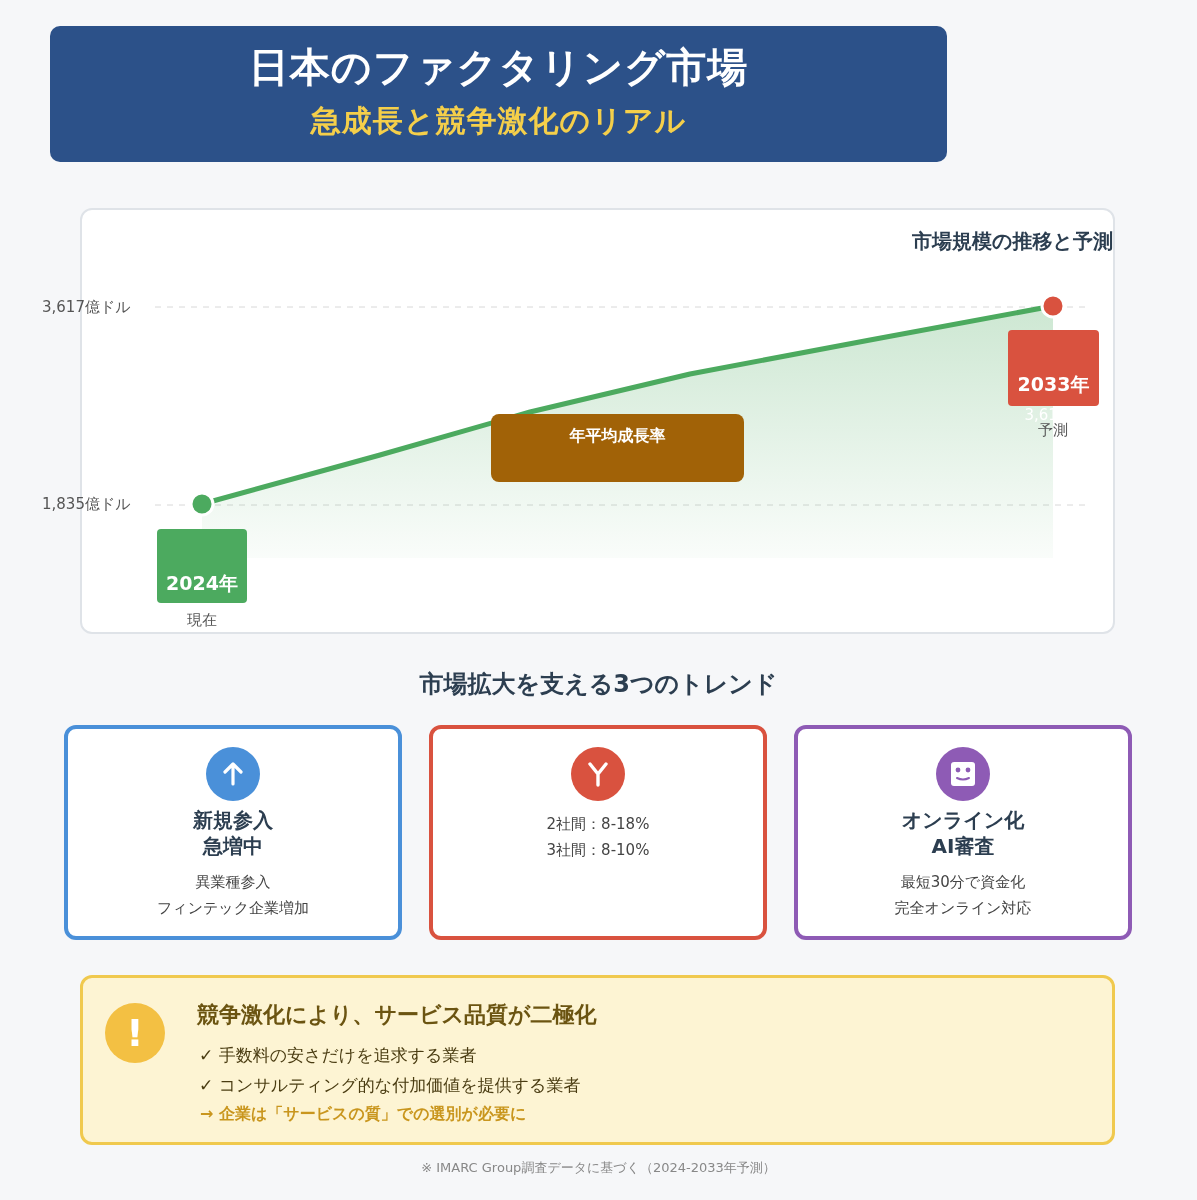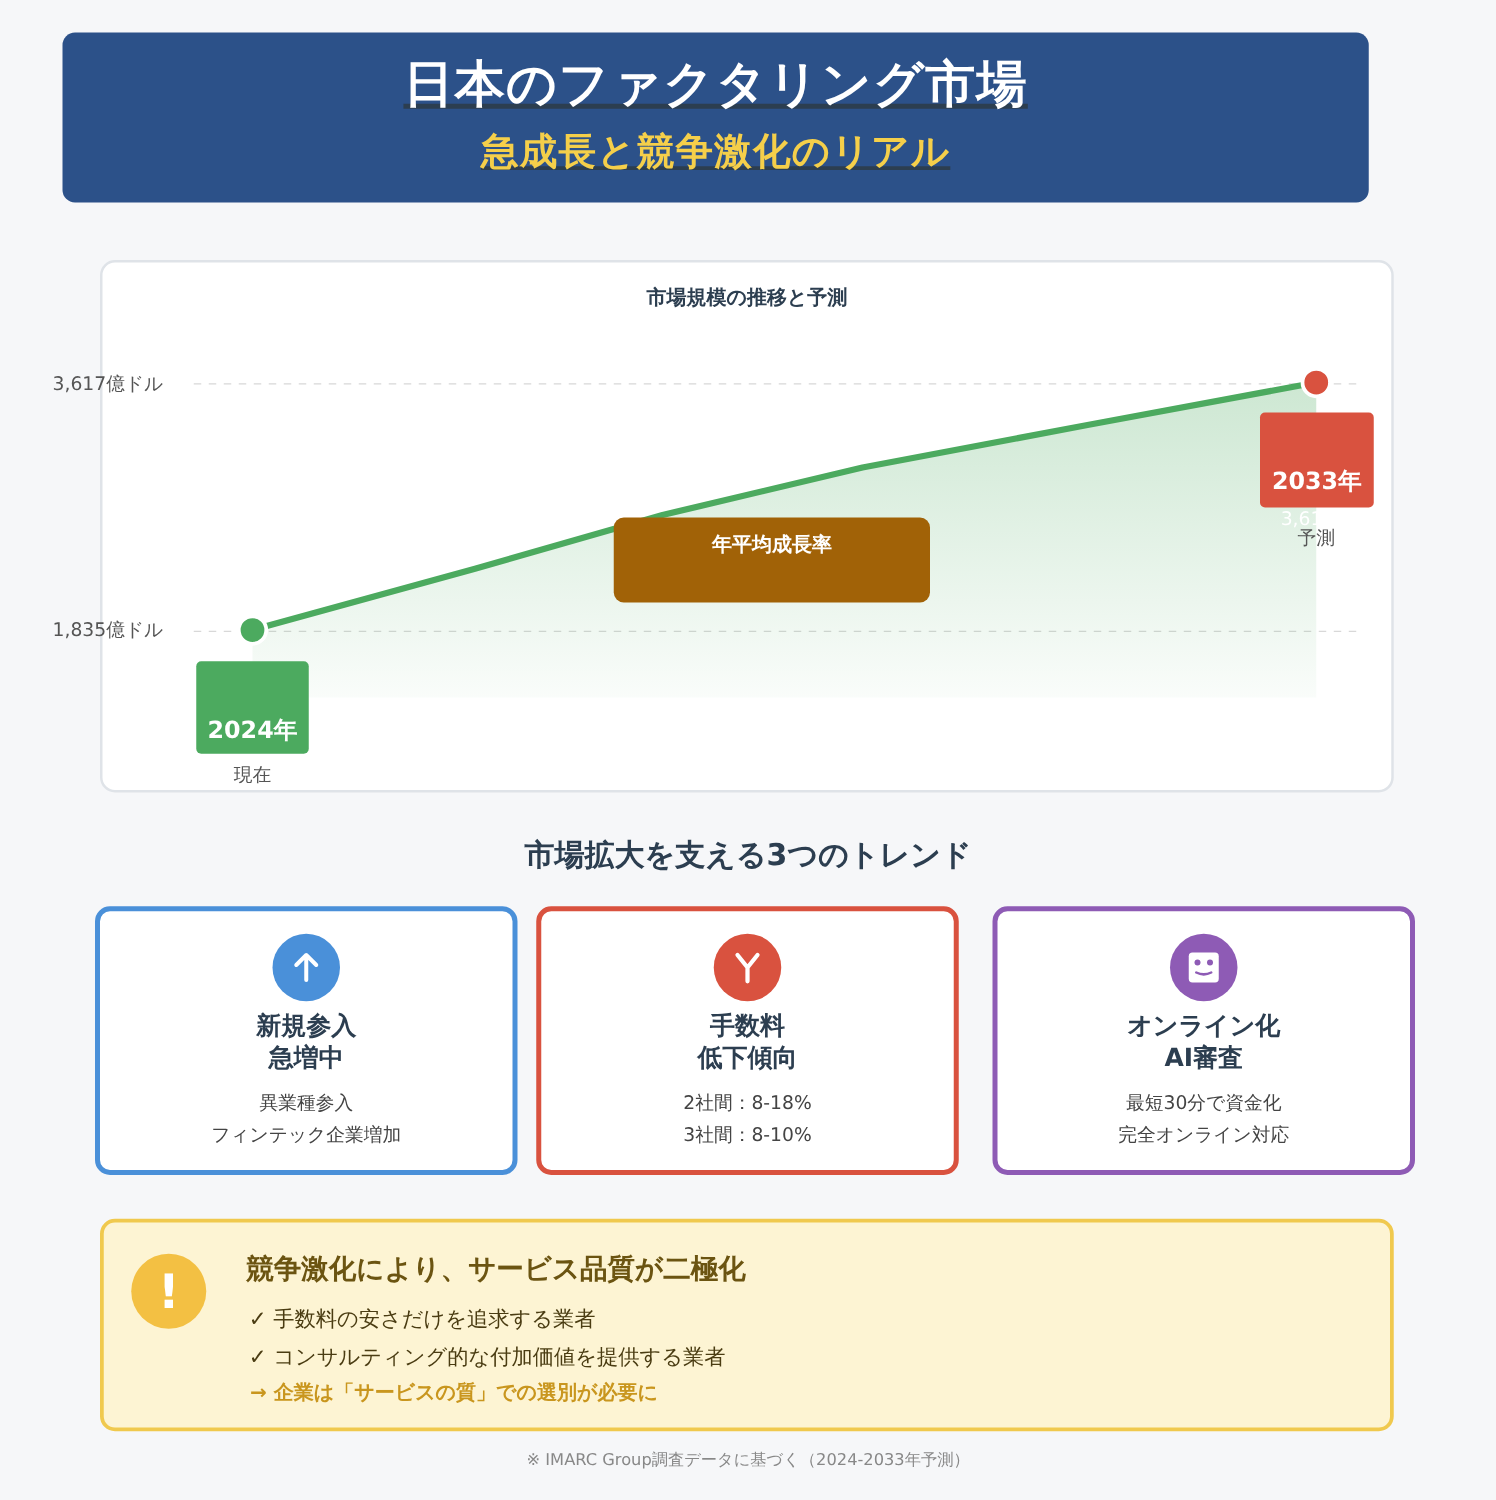--- a/index.html
+++ b/index.html
@@ -5,38 +5,37 @@
   * { box-sizing: border-box; margin: 0; padding: 0; }
   html, body { width: 1197px; height: 1200px; }
   body {
     background: #f6f7f9;
     font-family: "DejaVu Sans", "Liberation Sans", sans-serif;
     color: #2c3e50;
     position: relative;
     overflow: hidden;
   }
   .header {
-    position: absolute; left: 50px; top: 26px; width: 1045px; height: 136px;
+    position: absolute; left: 50px; top: 26px; width: 897px; height: 136px;
     background: #2c5189; border-radius: 10px;
     text-align: center;
-    text-decoration: underline;
   }
   .header .title {
     color: #ffffff; font-size: 40px; font-weight: bold; margin-top: 14px; letter-spacing: 1px;
   }
   .header .subtitle {
     color: #f5cf4a; font-size: 30px; font-weight: bold; margin-top: 6px; letter-spacing: 1px;
   }
   .chart-card {
     position: absolute; left: 80px; top: 208px; width: 1035px; height: 426px;
     background: #ffffff; border: 2px solid #dfe3e8; border-radius: 12px;
   }
   .chart-title {
-    position: absolute; left: 0; right: 0; top: 18px; text-align: center;
-    font-size: 16px; font-weight: bold; color: #2c3e50;
+    position: absolute; left: 0; right: 0; top: 18px; text-align: right;
+    font-size: 20px; font-weight: bold; color: #2c3e50;
   }
   .ytick {
     position: absolute; font-size: 15px; color: #555; white-space: nowrap;
   }
   svg.plot { position: absolute; left: 0; top: 0; }
   .point-box {
     position: absolute; border-radius: 4px; color: #fff; text-align: center;
     padding-top: 6px;
   }
   .point-box .yr { font-size: 19px; font-weight: bold; margin-top: 36px; }
@@ -118,45 +117,41 @@
   <div class="val">3,617億</div>
 </div>
 <div class="point-note" style="left:1008px; top:421px;">予測</div>
 
 <div class="cagr-box">
   <div class="lbl">年平均成長率</div>
 </div>
 
 <div class="section-title">市場拡大を支える3つのトレンド</div>
 
-<div class="trend-card" style="left:76px; border-color:#4a90d9;">
+<div class="trend-card" style="left:64px; border-color:#4a90d9;">
   <div class="trend-icon" style="background:#4a90d9;">
     <svg width="28" height="28" viewBox="0 0 28 28">
         <path d="M14 24 V5 M6 12 L14 4 L22 12" stroke="#fff" stroke-width="3.2" fill="none" stroke-linecap="round" stroke-linejoin="round"></path>
       </svg>
   </div>
   <div class="trend-head">
     <div>新規参入</div>
     <div>急増中</div>
   </div>
   <div class="trend-desc">
     <div>異業種参入</div>
     <div>フィンテック企業増加</div>
   </div>
 </div>
 
 <div class="trend-card" style="left:429px; border-color:#d9523f;">
   <div class="trend-icon" style="background:#d9523f;">
     <svg width="28" height="28" viewBox="0 0 28 28">
         <path d="M6 4 L14 14 L22 4 M14 14 V25" stroke="#fff" stroke-width="3.4" fill="none" stroke-linecap="round" stroke-linejoin="round"></path>
       </svg>
-  </div>
-  <div class="trend-head">
-    <div>手数料</div>
-    <div>低下傾向</div>
   </div>
   <div class="trend-desc">
     <div>2社間：8-18%</div>
     <div>3社間：8-10%</div>
   </div>
 </div>
 
 <div class="trend-card" style="left:794px; border-color:#8e5bb5;">
   <div class="trend-icon" style="background:#8e5bb5;">
     <svg width="30" height="30" viewBox="0 0 30 30">

